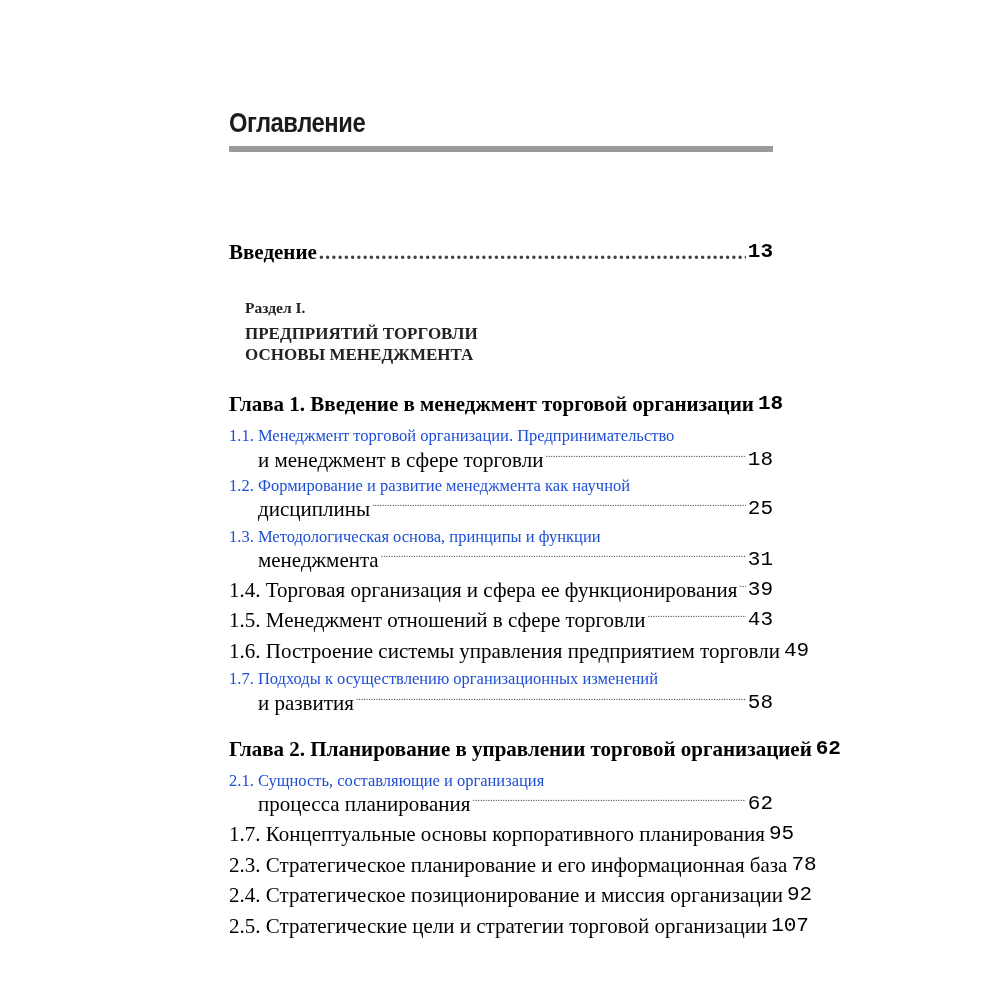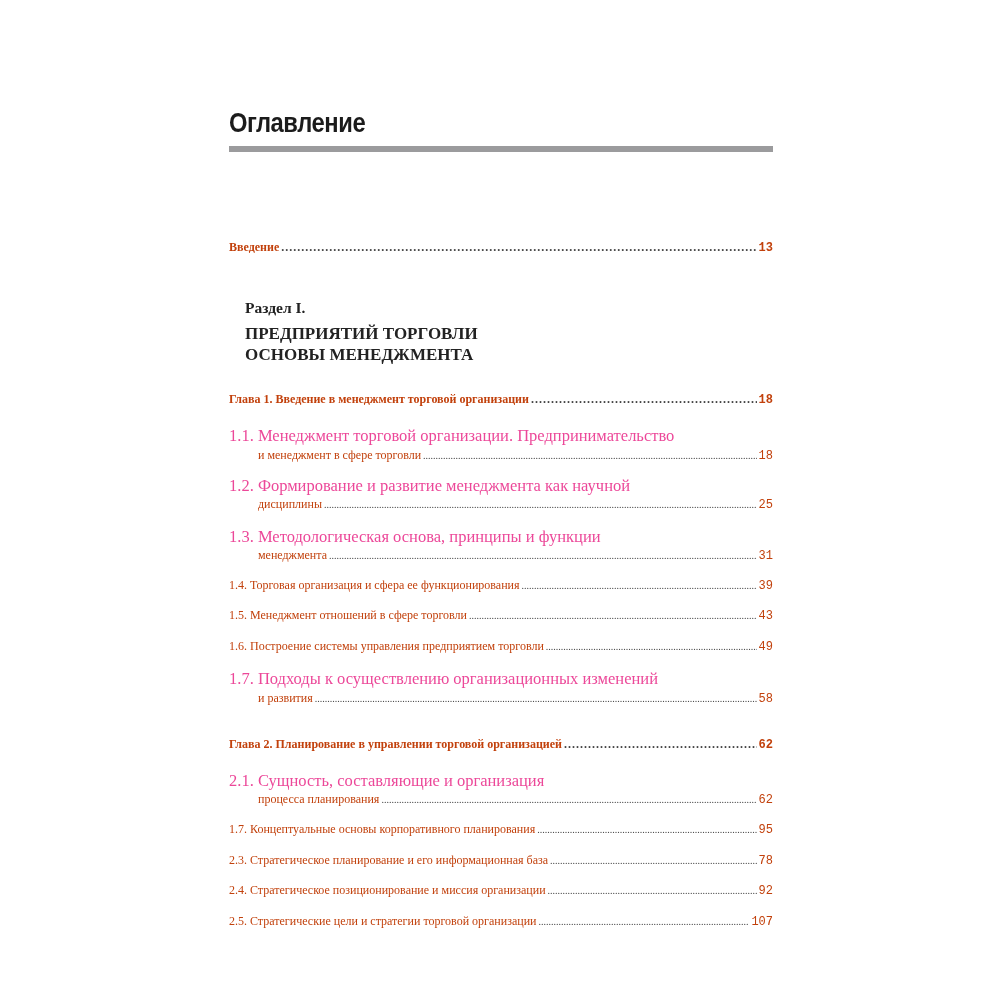--- a/index.html
+++ b/index.html
@@ -7,36 +7,36 @@
   .page { position: absolute; left: 229px; top: 0; width: 544px; }
   .heading {
     position: absolute; left: 0; top: 108px;
     font-family: "Liberation Sans", sans-serif; font-weight: bold;
     font-size: 27px; letter-spacing: -0.5px; color: #1b1b1b;
     transform: scaleX(0.88); transform-origin: left center;
     white-space: nowrap;
   }
   .rule { position: absolute; left: 0; top: 146px; width: 544px; height: 6px; background: #9b9b9d; }
   .toc-line {
-    position: absolute; left: 0; width: 544px; display: flex; align-items: center;
-    font-family: "Liberation Serif", serif; font-size: 12px; color: #c2410c;
+    position: absolute; left: 0; width: 544px; display: flex; align-items: flex-start;
+    font-family: "Liberation Serif", serif; font-size: 21px; color: #000000;
     white-space: nowrap;
   }
   .toc-line.bold { font-weight: bold; }
   .toc-line .txt { flex: 0 0 auto; }
   .toc-line .leader { flex: 1 1 auto; overflow: hidden; margin: 0 2px; color: #444; }
   .toc-line .leader::after {
     content: "................................................................................................................................................................................................................................";
     letter-spacing: 0px;
   }
   .toc-line.regular .leader { font-size: 10px; letter-spacing: 0; }
   .toc-line.bold .leader::after { letter-spacing: 1px; }
   .toc-line .pg { flex: 0 0 auto; font-family: Liberation Mono, monospace; }
   .first-line {
-    position: absolute; left: 0; font-family: "Liberation Serif", serif; font-size: 16.5px; color: #ec4899; white-space: nowrap;
+    position: absolute; left: 0; font-family: "Liberation Serif", serif; font-size: 16.5px; color: #1d4ed8; white-space: nowrap;
   }
   .section-head {
     position: absolute; left: 16px; width: 544px; text-align: left;
     font-family: "Liberation Serif", serif; font-weight: bold; color: #222;
   }
   .sec-label { top: 299px; font-size: 15.5px; }
   .sec-title { top: 323px; font-size: 17px; line-height: 21px; }
   .indent { left: 29px !important; width: 515px !important; }
 </style>
 </head>

